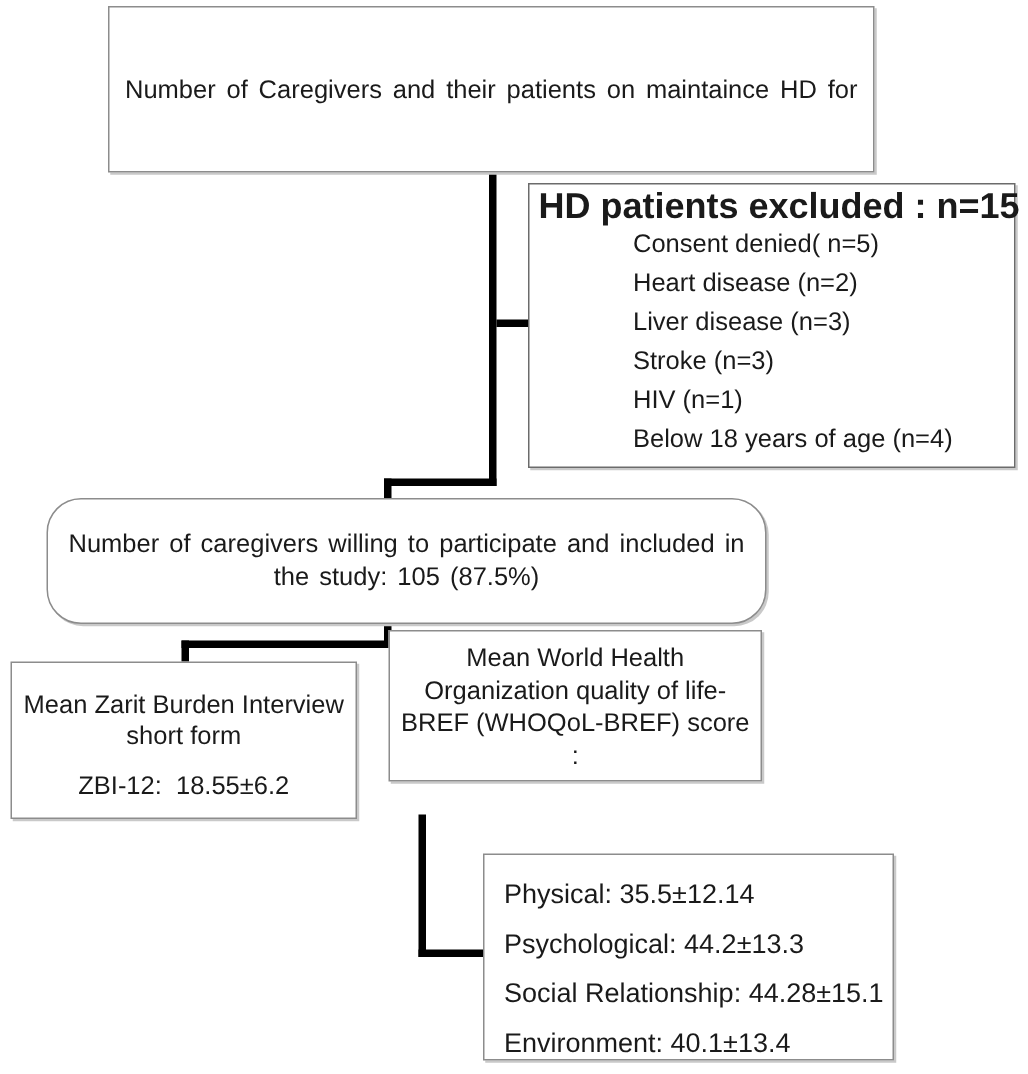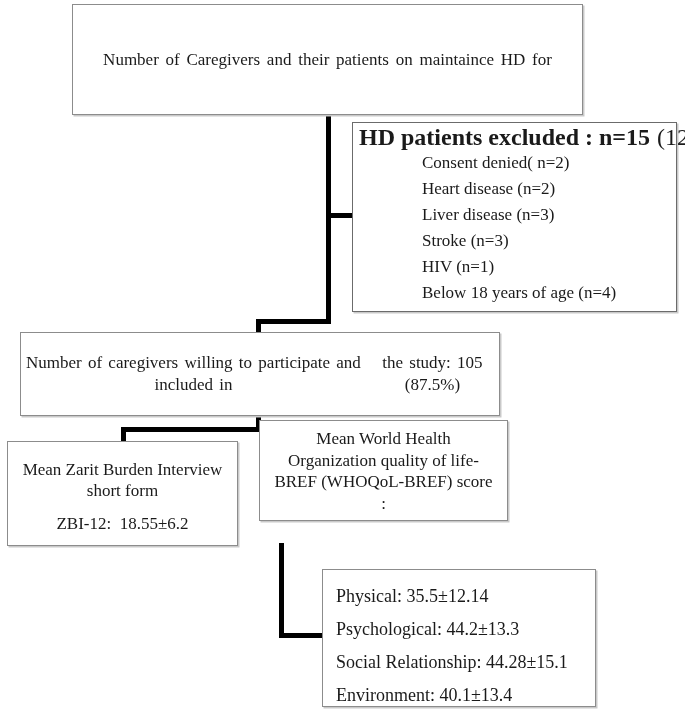--- a/index.html
+++ b/index.html
@@ -5,21 +5,21 @@
   html, body {
     margin: 0;
     padding: 0;
     background: #ffffff;
   }
   .canvas {
     position: relative;
     width: 685px;
     height: 716px;
     background: var(--bg, #ffffff);
-    font-family: Liberation Serif, serif;
+    font-family: Liberation Sans, sans-serif;
     color: var(--text, #1a1a1a);
     overflow: hidden;
   }
   .line {
     position: absolute;
     background: var(--connector, #000000);
     z-index: 1;
   }
   .box {
     position: absolute;
@@ -48,25 +48,25 @@
     font-size: 24px;
     line-height: 25px;
     white-space: nowrap;
   }
   .excluded-title .bold { font-weight: bold; }
   .excluded-title .note { margin-left: 7px; font-weight: normal; }
   .excluded-items { padding-left: 63px; }
   .excluded-item { line-height: 26px; white-space: pre-wrap; }
   
   .included-box {
-    left: 20px; top: 332px; width: 480px; height: 84px;
-    display: flex; flex-direction: row;
+    left: 31px; top: 332px; width: 480px; height: 84px;
+    display: flex; flex-direction: column;
     align-items: center; justify-content: center;
     text-align: center;
-    font-size: 17px; line-height: 22px; word-spacing: 2px;
+    font-size: 17px; line-height: 22px; word-spacing: 2px; border-radius: 23px;
   }
   
   .zbi-box {
     left: 7px; top: 441px; width: 231px; height: 105px;
     text-align: center;
     font-size: 17px; line-height: 21px;
     padding-top: 17px;
   }
   .zbi-score { margin-top: 12px; white-space: pre-wrap; }
   
@@ -102,21 +102,21 @@
 
   <div class="box top-box">
     <div>Number of Caregivers and their patients on maintaince HD for</div>
   </div>
 
   <div class="box excluded-box">
     <div class="excluded-title">
       <span class="bold">HD patients excluded : n=15</span><span class="note">(12.5%)</span>
     </div>
     <div class="excluded-items">
-      <div class="excluded-item">Consent denied( n=2)</div>
+      <div class="excluded-item">Consent denied( n=5)</div>
       <div class="excluded-item">Heart disease (n=2)</div>
       <div class="excluded-item">Liver disease (n=3)</div>
       <div class="excluded-item">Stroke (n=3)</div>
       <div class="excluded-item">HIV (n=1)</div>
       <div class="excluded-item">Below 18 years of age (n=4)</div>
     </div>
   </div>
 
   <div class="box included-box">
     <div>Number of caregivers willing to participate and included in</div>

